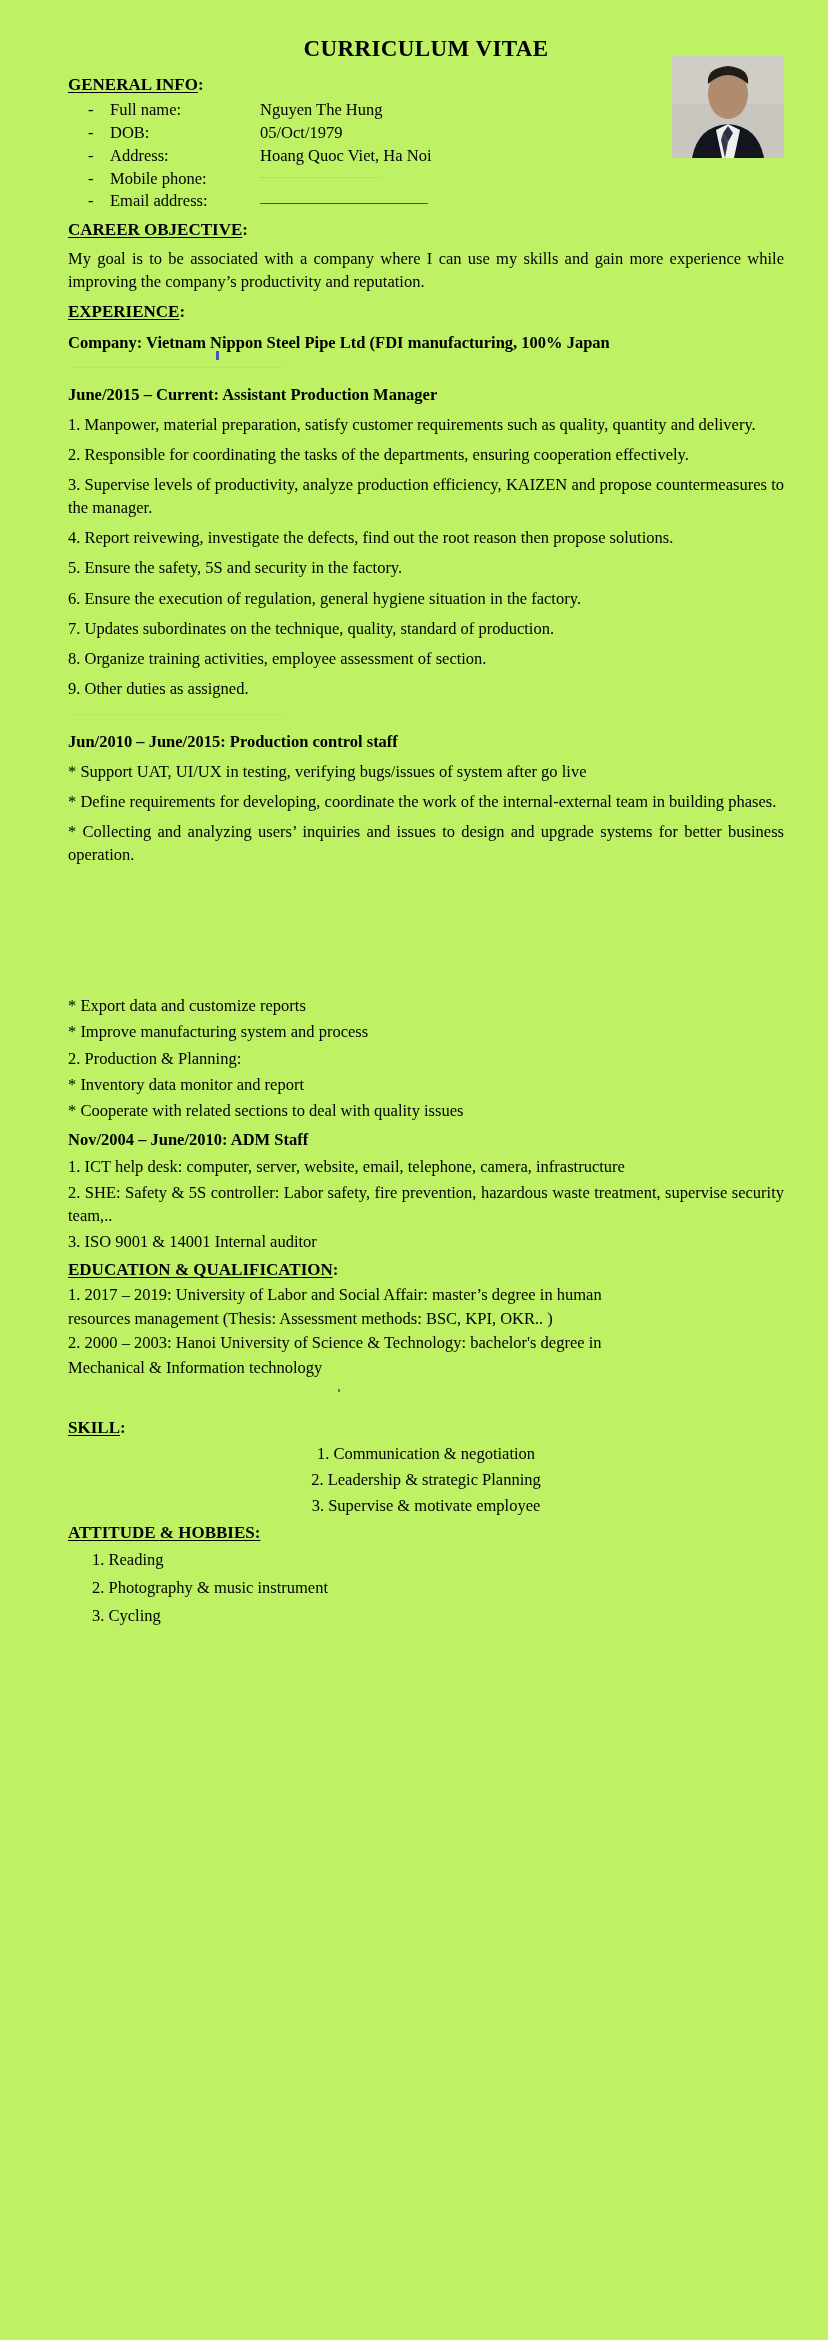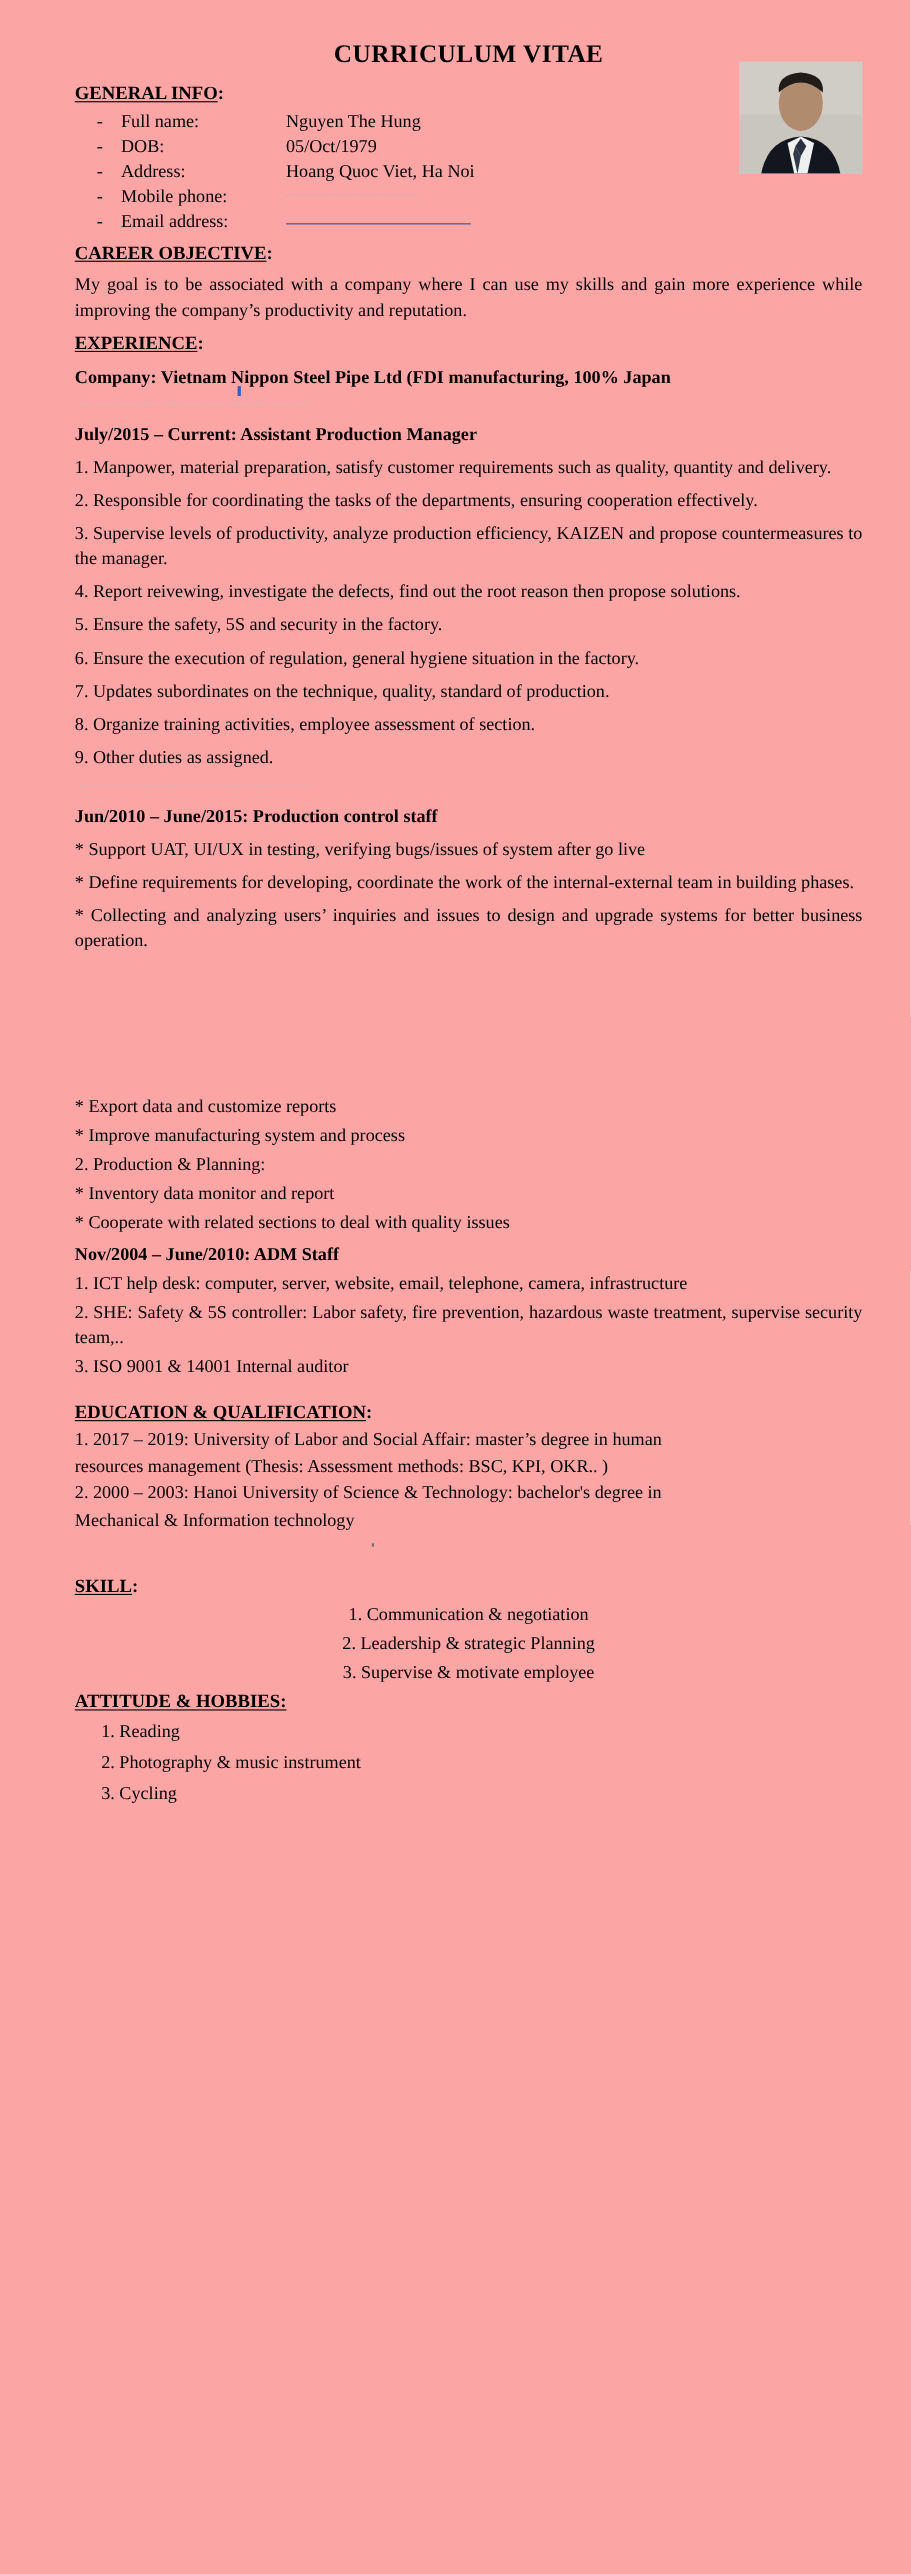--- a/index.html
+++ b/index.html
@@ -13,21 +13,21 @@
     min-height: 2340px;
     font-family: "Liberation Serif", "DejaVu Serif", serif;
     color: #000000;
     position: relative;
   }
   .page {
     width: 828px;
     min-height: 2340px;
     padding: 0;
     position: relative;
-    background: #fca5a5;
+    background: #bef264;
   }
   .content {
     padding: 30px 44px 0 68px;
     position: relative;
   }
 
   
   .doc-title {
     text-align: center;
     font-size: 23px;
@@ -232,21 +232,21 @@
     <div class="sec-head"><span class="u">CAREER OBJECTIVE</span><span>:</span></div>
     <p class="body">My goal is to be associated with a company where I can use my skills and gain more experience while improving the company’s productivity and reputation.</p>
 
     <div class="sec-head"><span class="u">EXPERIENCE</span><span>:</span></div>
 
     <div class="bold-line">Company: Vietnam Nippon Steel Pipe Ltd (FDI manufacturing, 100% Japan</div>
     <div class="redact-strip">
         <span class="redact-mark"></span>
       </div>
 
-    <div class="bold-line nojust">July/2015 – Current: Assistant Production Manager</div>
+    <div class="bold-line nojust">June/2015 – Current: Assistant Production Manager</div>
 
     <p class="body">1. Manpower, material preparation, satisfy customer requirements such as quality, quantity and delivery.</p>
     <p class="body">2. Responsible for coordinating the tasks of the departments, ensuring cooperation effectively.</p>
     <p class="body">3. Supervise levels of productivity, analyze production efficiency, KAIZEN and propose countermeasures to the manager.</p>
     <p class="body">4. Report reivewing, investigate the defects, find out the root reason then propose solutions.</p>
     <p class="body nojust">5. Ensure the safety, 5S and security in the factory.</p>
     <p class="body nojust">6. Ensure the execution of regulation, general hygiene situation in the factory.</p>
     <p class="body nojust">7. Updates subordinates on the technique, quality, standard of production.</p>
     <p class="body nojust">8. Organize training activities, employee assessment of section.</p>
     <p class="body nojust">9. Other duties as assigned.</p>
@@ -264,21 +264,21 @@
     <p class="body tight nojust">* Improve manufacturing system and process</p>
     <p class="body tight nojust">2. Production &amp; Planning:</p>
     <p class="body tight nojust">* Inventory data monitor and report</p>
     <p class="body tight nojust">* Cooperate with related sections to deal with quality issues</p>
 
     <div class="bold-line nojust" style="margin:6px 0 4px 0;">Nov/2004 – June/2010: ADM Staff</div>
     <p class="body tight nojust">1. ICT help desk: computer, server, website, email, telephone, camera, infrastructure</p>
     <p class="body tight">2. SHE: Safety &amp; 5S controller: Labor safety, fire prevention, hazardous waste treatment, supervise security team,..</p>
     <p class="body tight nojust">3. ISO 9001 &amp; 14001 Internal auditor</p>
 
-    <div class="sec-head" style="margin:20px 0 3px 0;"><span class="u">EDUCATION &amp; QUALIFICATION</span><span>:</span></div>
+    <div class="sec-head" style="margin:6px 0 3px 0;"><span class="u">EDUCATION &amp; QUALIFICATION</span><span>:</span></div>
     <div class="edu-line">1. 2017 – 2019: University of Labor and Social Affair: master’s degree in human</div>
     <div class="edu-line">resources management (Thesis: Assessment methods: BSC, KPI, OKR.. )</div>
     <div class="edu-line">2. 2000 – 2003: Hanoi University of Science &amp; Technology: bachelor's degree in</div>
     <div class="edu-line">Mechanical &amp; Information technology</div>
 
     <div style="height:34px; position:relative;">
       <span class="stray-dot" style="left:270px; top:8px;"></span>
     </div>
 
     <div class="sec-head" style="margin:2px 0 3px 0;"><span class="u">SKILL</span><span>:</span></div>

